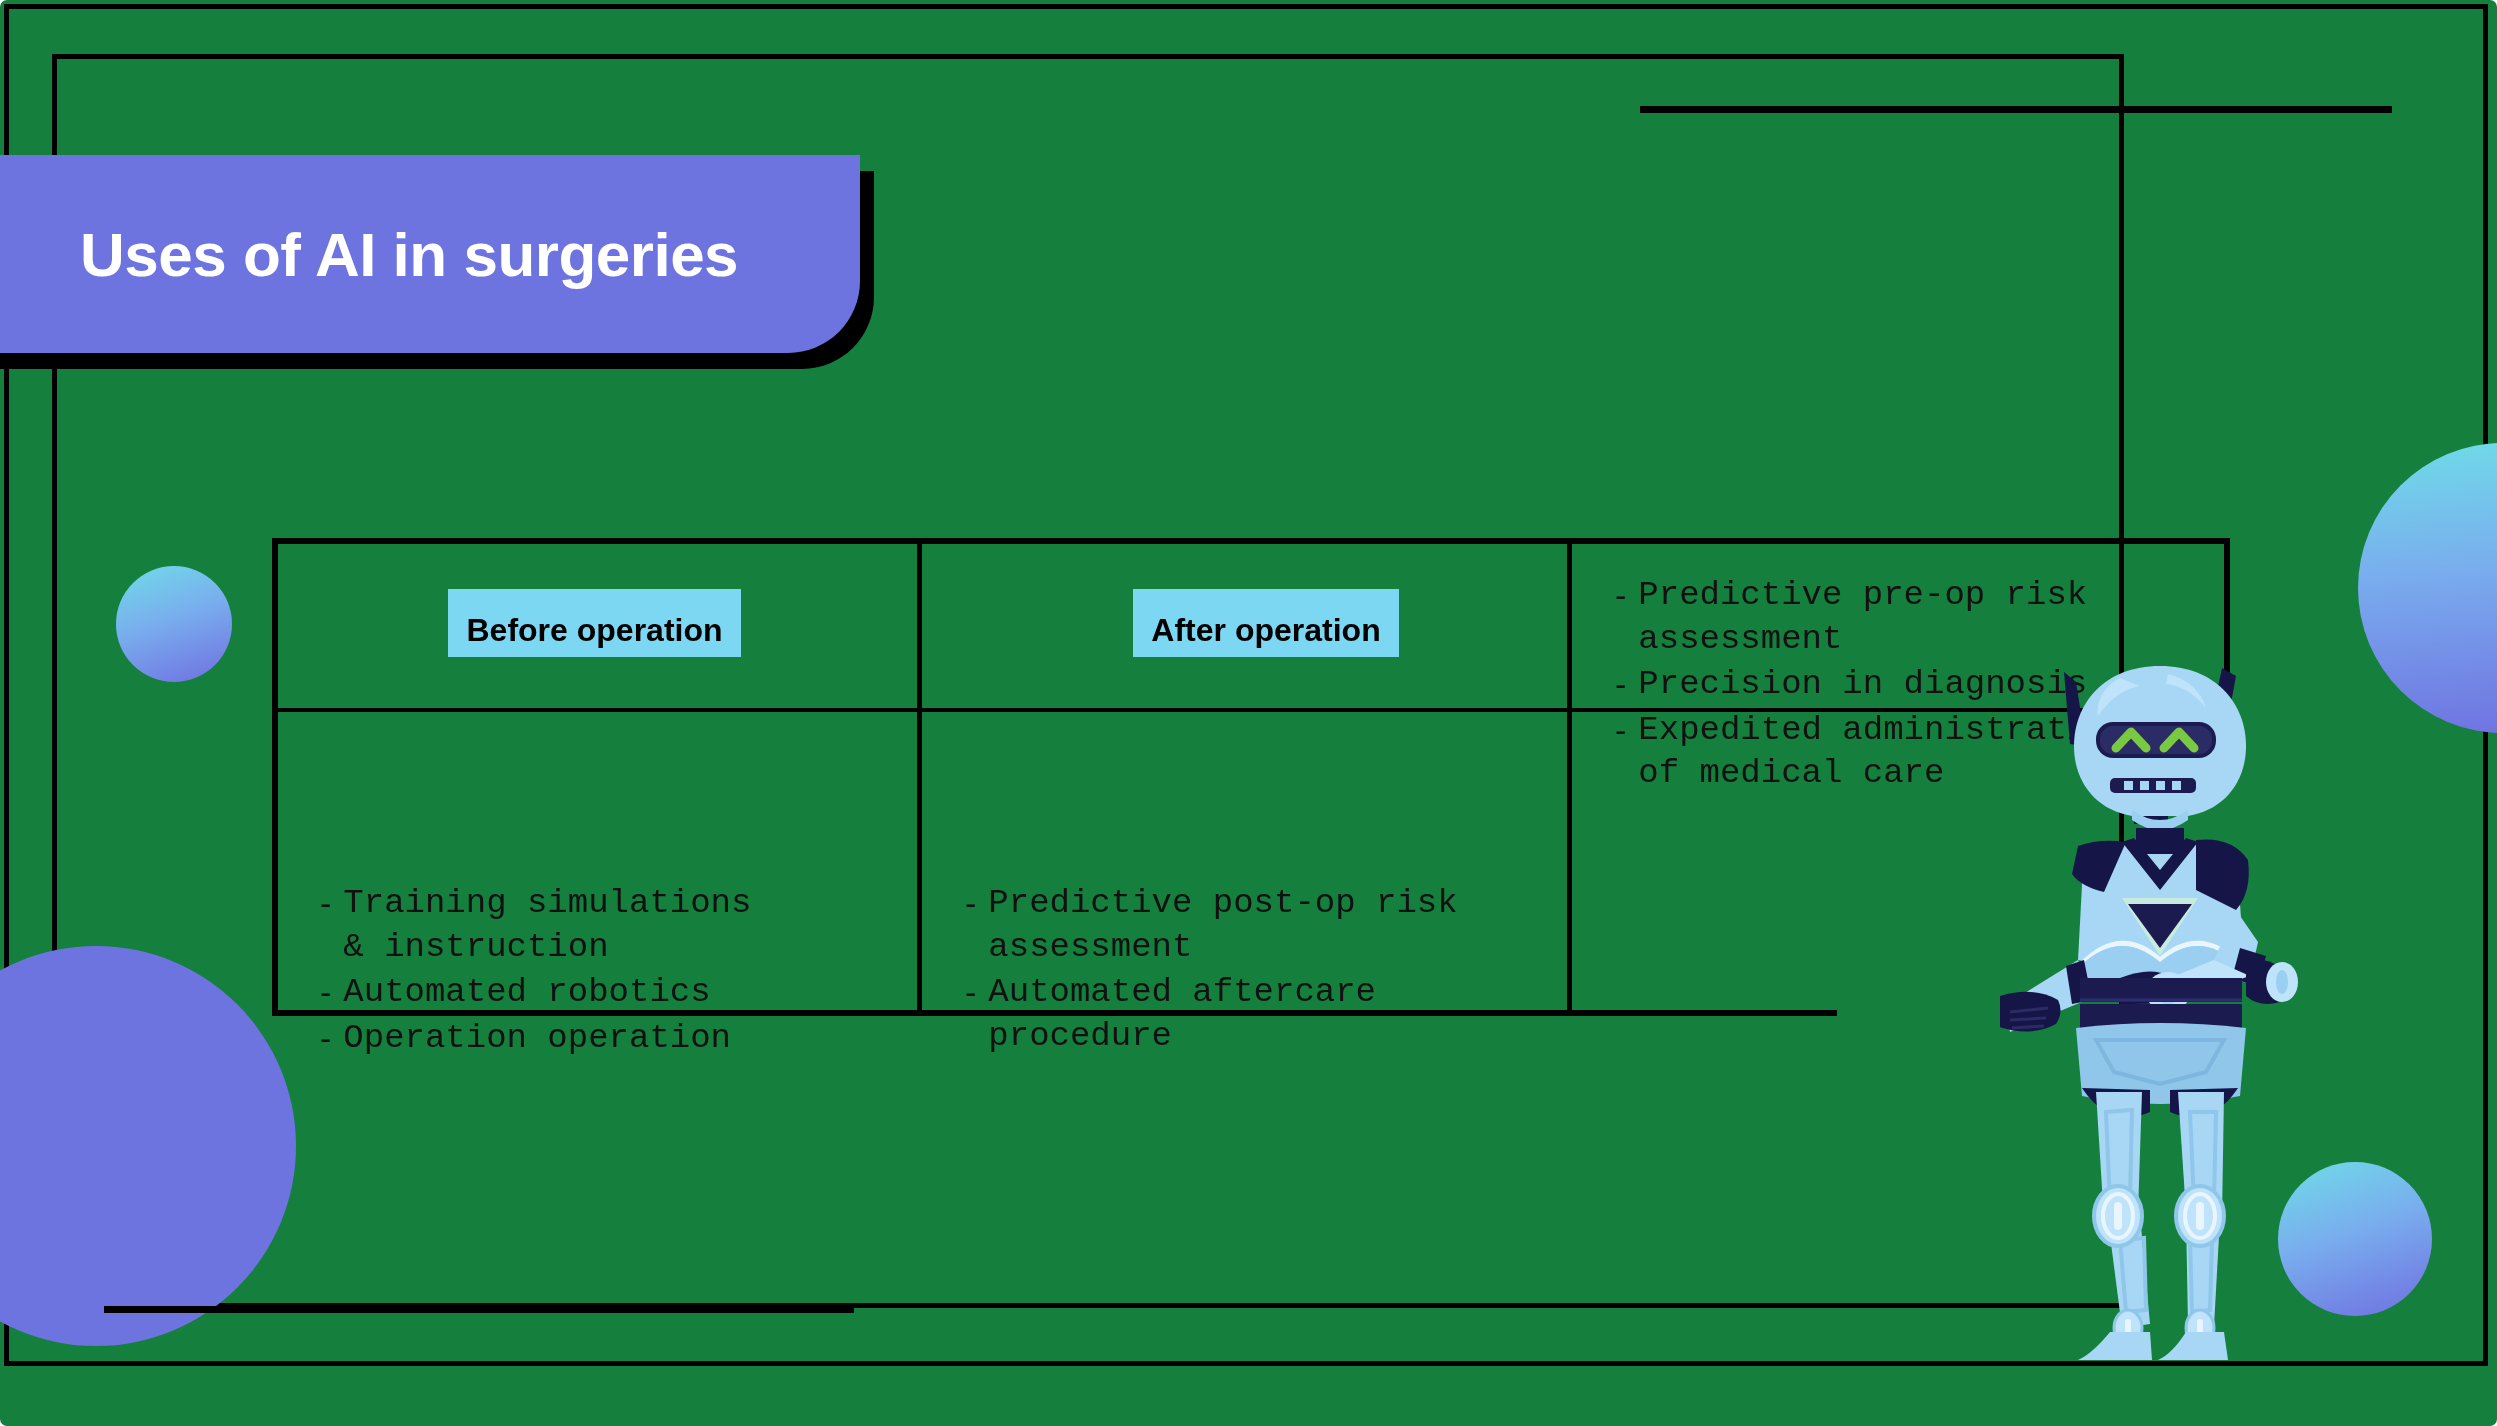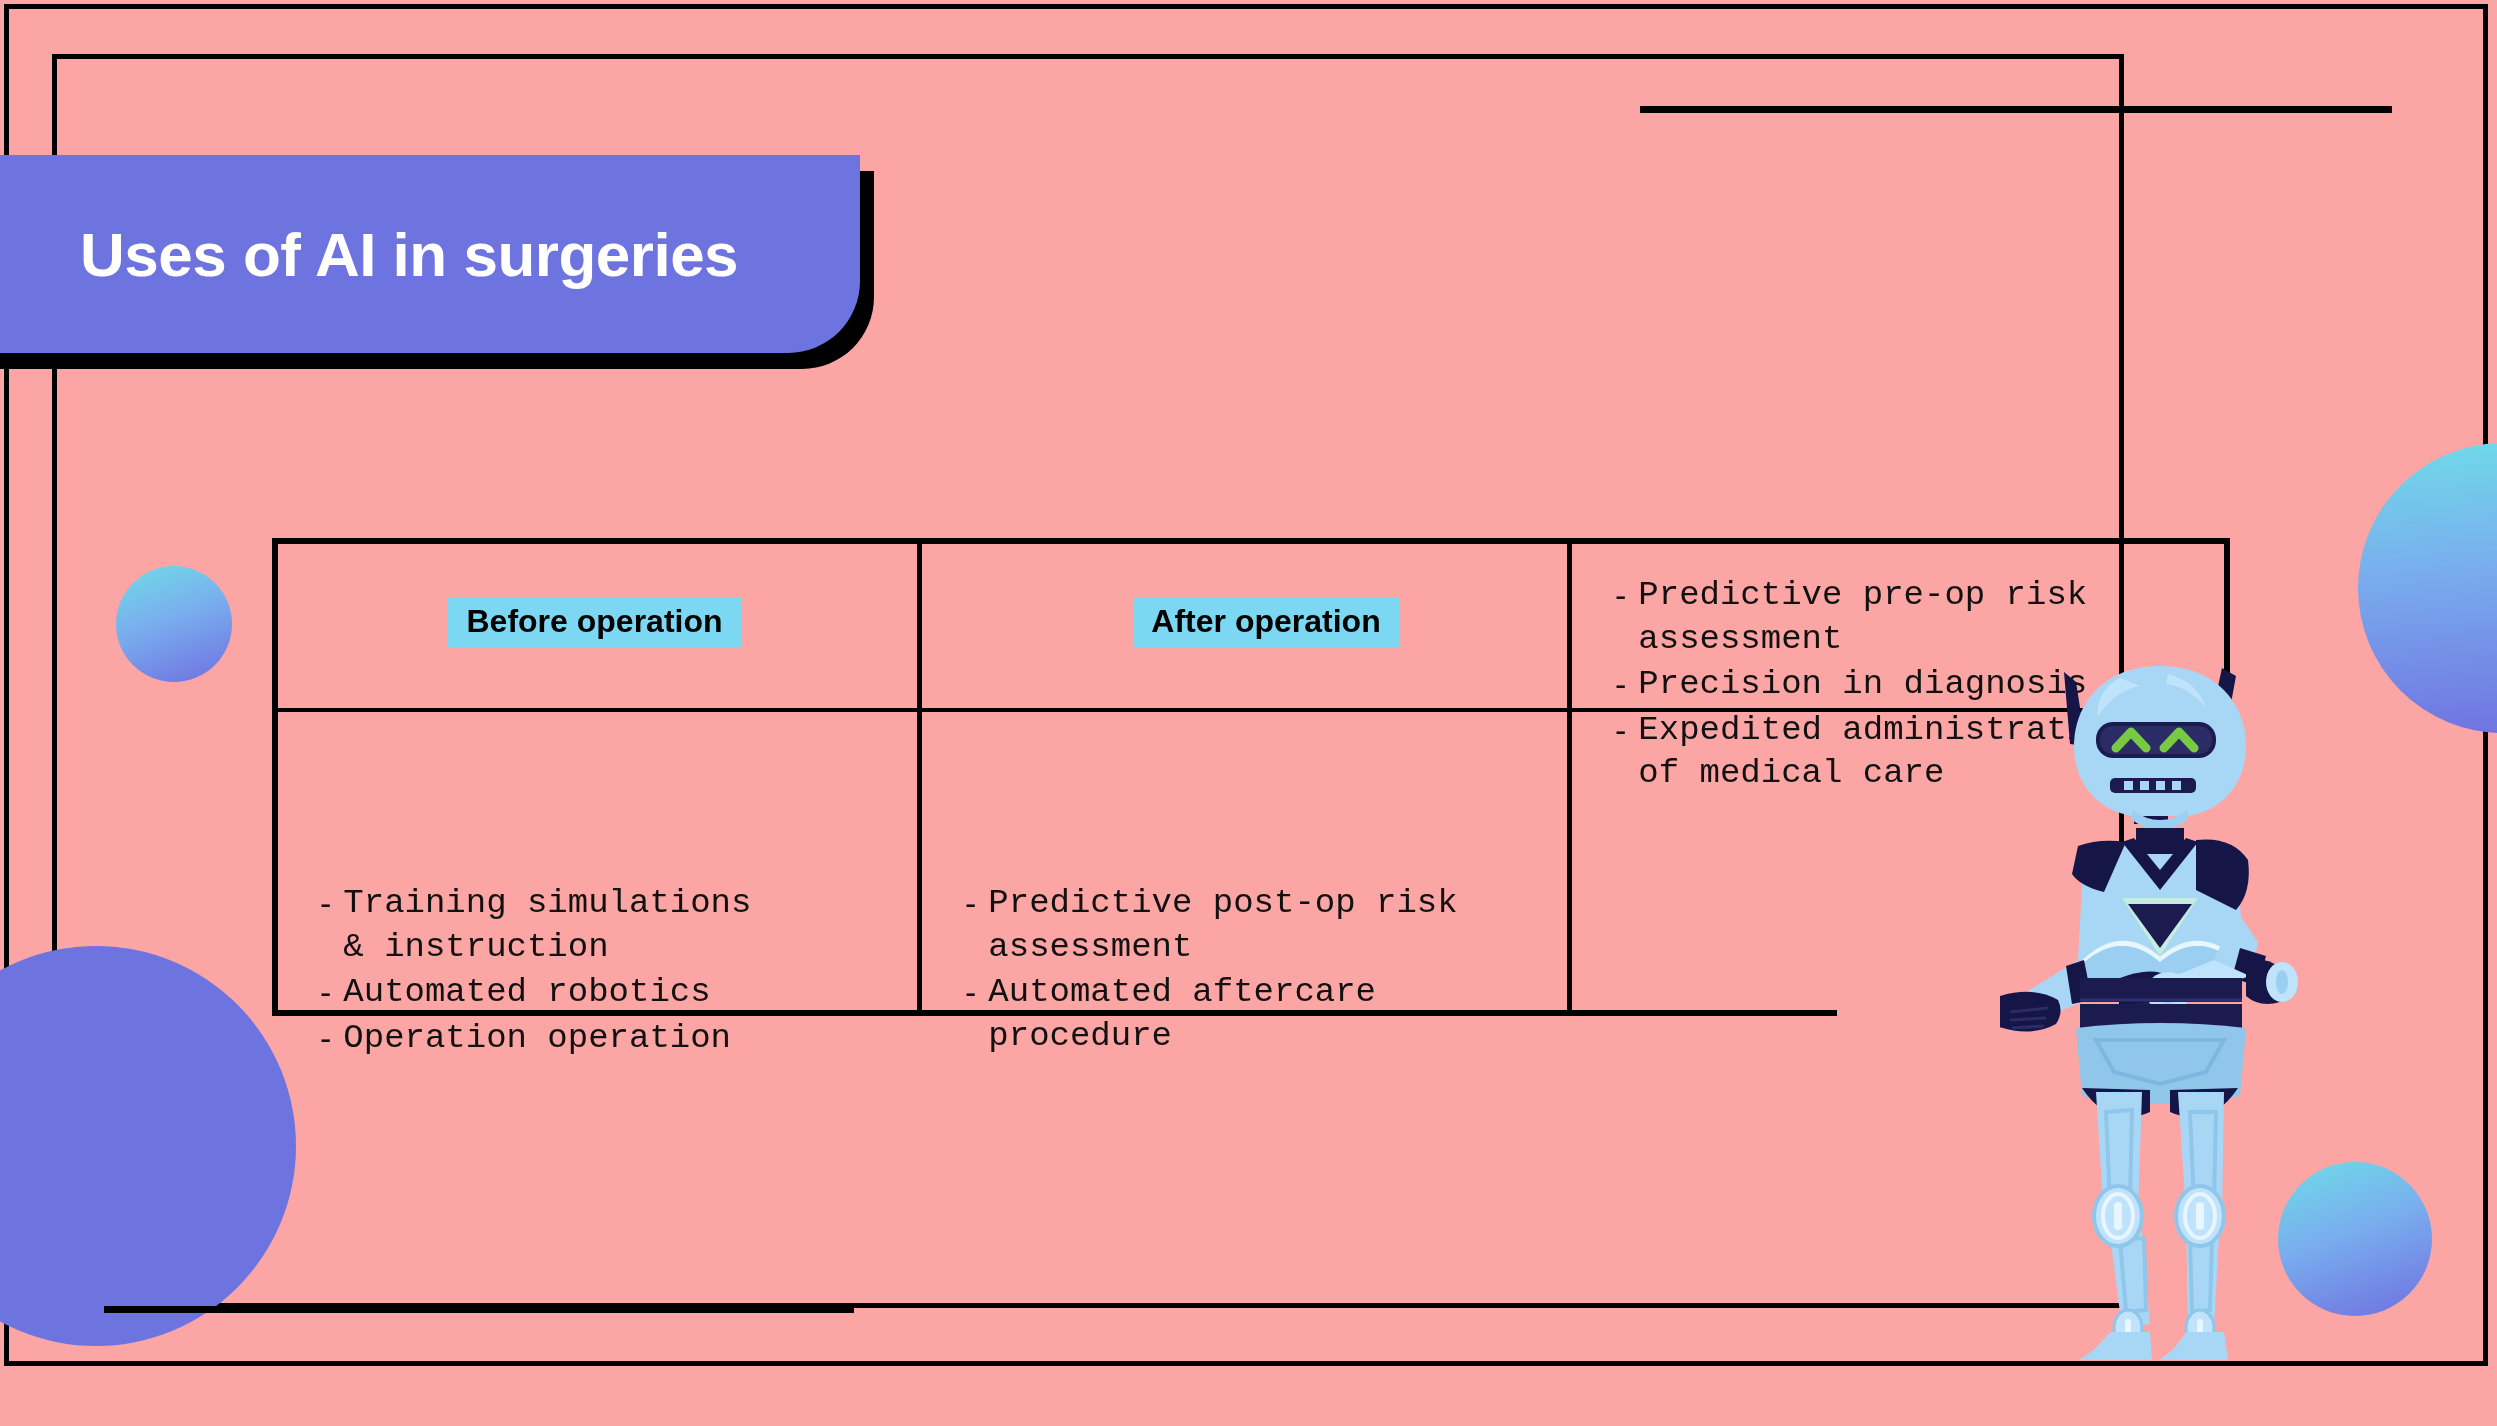--- a/index.html
+++ b/index.html
@@ -8,22 +8,23 @@
     padding: 0;
     background: #ffffff;
   }
   body {
     font-family: "Liberation Sans", sans-serif;
   }
   .slide {
     position: relative;
     width: 2497px;
     height: 1426px;
-    background: #fca5a5;
+    background: #15803d;
     overflow: hidden;
+    border-radius: 7px;
   }
 
   
   .frame-outer {
     position: absolute;
     left: 4px;
     top: 4px;
     width: 2484px;
     height: 1362px;
     border: 5px solid #000000;
@@ -231,21 +232,21 @@
   }
   .col-head.left-align {
     justify-content: center;
     padding-left: 48px;
   }
   .head-chip {
     background: #7CD7F2;
     color: #000000;
     font-size: 32px;
     font-weight: bold;
-    padding: 7px 18px 11px 18px;
+    padding: 25px 18px 11px 18px;
     line-height: 1;
     white-space: nowrap;
   }
   .col-body {
     padding: 36px 24px 0 48px;
     box-sizing: border-box;
     min-height: 308px;
   }
   .bullet {
     display: flex;

